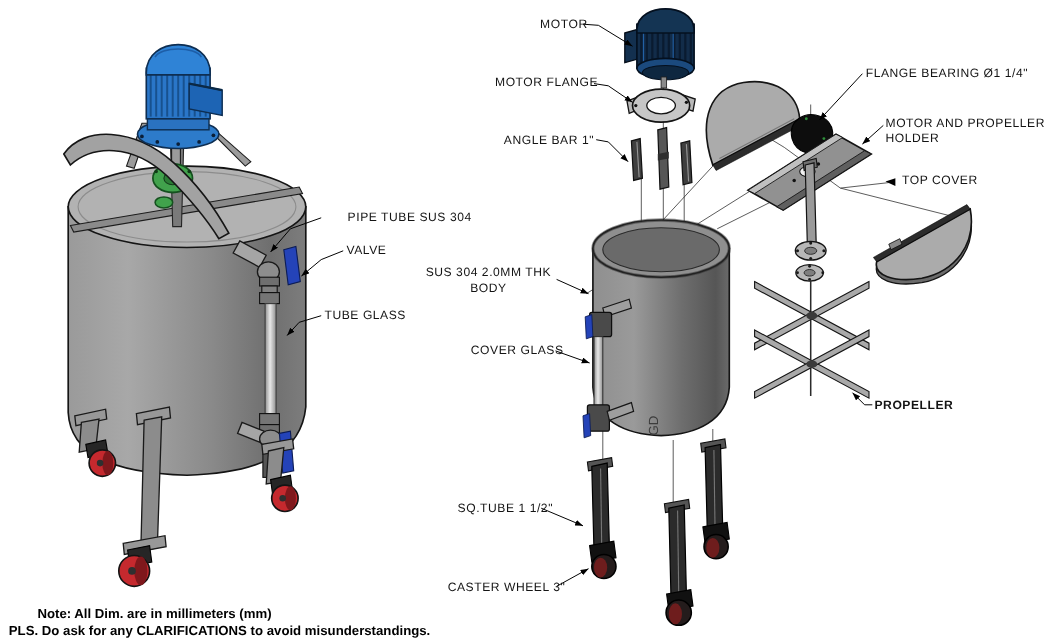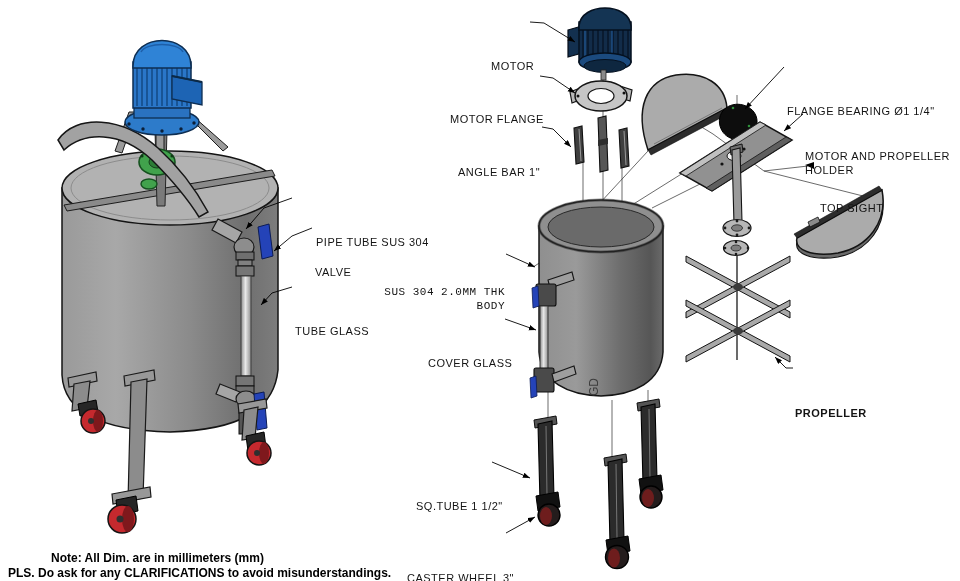--- a/index.html
+++ b/index.html
@@ -1,21 +1,21 @@
 <!DOCTYPE html>
 <html><head>
 <meta charset="utf-8">
 <style>
   html,body{margin:0;padding:0;background:#fff;}
   #stage{position:relative;width:960px;height:581px;background:#ffffff;overflow:hidden;
          font-family:"Liberation Sans",sans-serif;}
   #drawing{position:absolute;left:0;top:0;}
   .lbl{position:absolute;font-size:11px;letter-spacing:.5px;color:#141414;
-       white-space:pre-line;line-height:1.3;margin-top:44px;}
-  .lbl.r{text-align:right;font-family:Liberation Mono, monospace;}
+       white-space:pre-line;line-height:1.3;}
+  .lbl.r{text-align:center;}
   .note{position:absolute;font-weight:bold;font-size:12px;color:#000;letter-spacing:0;}
 </style>
 </head>
 <body>
 
 <div id="stage">
 
 <svg id="drawing" width="960" height="581" viewBox="0 0 960 581">
   <defs>
     <marker id="arr" markerWidth="9" markerHeight="7" refX="8" refY="3" orient="auto">
@@ -308,27 +308,27 @@
     <polygon points="805,165 814,162 814,169" fill="#000" stroke="none"></polygon>
   </g>
 </svg>
 
 <div class="lbl" style="left:491px;top:15px;">MOTOR</div>
 <div class="lbl" style="left:450px;top:68px;text-align:center;">MOTOR FLANGE</div>
 <div class="lbl" style="left:458px;top:121px;">ANGLE BAR 1"</div>
 <div class="lbl" style="left:787px;top:60px;">FLANGE BEARING Ø1 1/4"</div>
 <div class="lbl" style="left:805px;top:105px;">MOTOR AND PROPELLER
 HOLDER</div>
-<div class="lbl" style="left:820px;top:157px;">TOP SIGHT</div>
+<div class="lbl" style="left:820px;top:157px;">TOP COVER</div>
 <div class="lbl r" style="left:383px;top:241px;width:122px;">SUS 304 2.0MM THK
 BODY</div>
 <div class="lbl" style="left:428px;top:312px;">COVER GLASS</div>
 <div class="lbl" style="left:795px;top:362px;font-weight:bold;">PROPELLER</div>
 <div class="lbl" style="left:416px;top:455px;">SQ.TUBE 1 1/2"</div>
 <div class="lbl" style="left:407px;top:527px;">CASTER WHEEL 3"</div>
 <div class="lbl" style="left:295px;top:191px;padding-left:21px;">PIPE TUBE SUS 304</div>
 <div class="lbl" style="left:315px;top:221px;">VALVE</div>
 <div class="lbl" style="left:295px;top:280px;">TUBE GLASS</div>
 
-<div class="note" style="left:25px;top:551px;padding-left:26px;">Note: All Dim. are in millimeters (mm)</div>
+<div class="note" style="left:8px;top:551px;padding-left:26px;">Note: All Dim. are in millimeters (mm)</div>
 <div class="note" style="left:8px;top:566px;">PLS. Do ask for any CLARIFICATIONS to avoid misunderstandings.</div>
 
 </div>
 
 </body></html>

